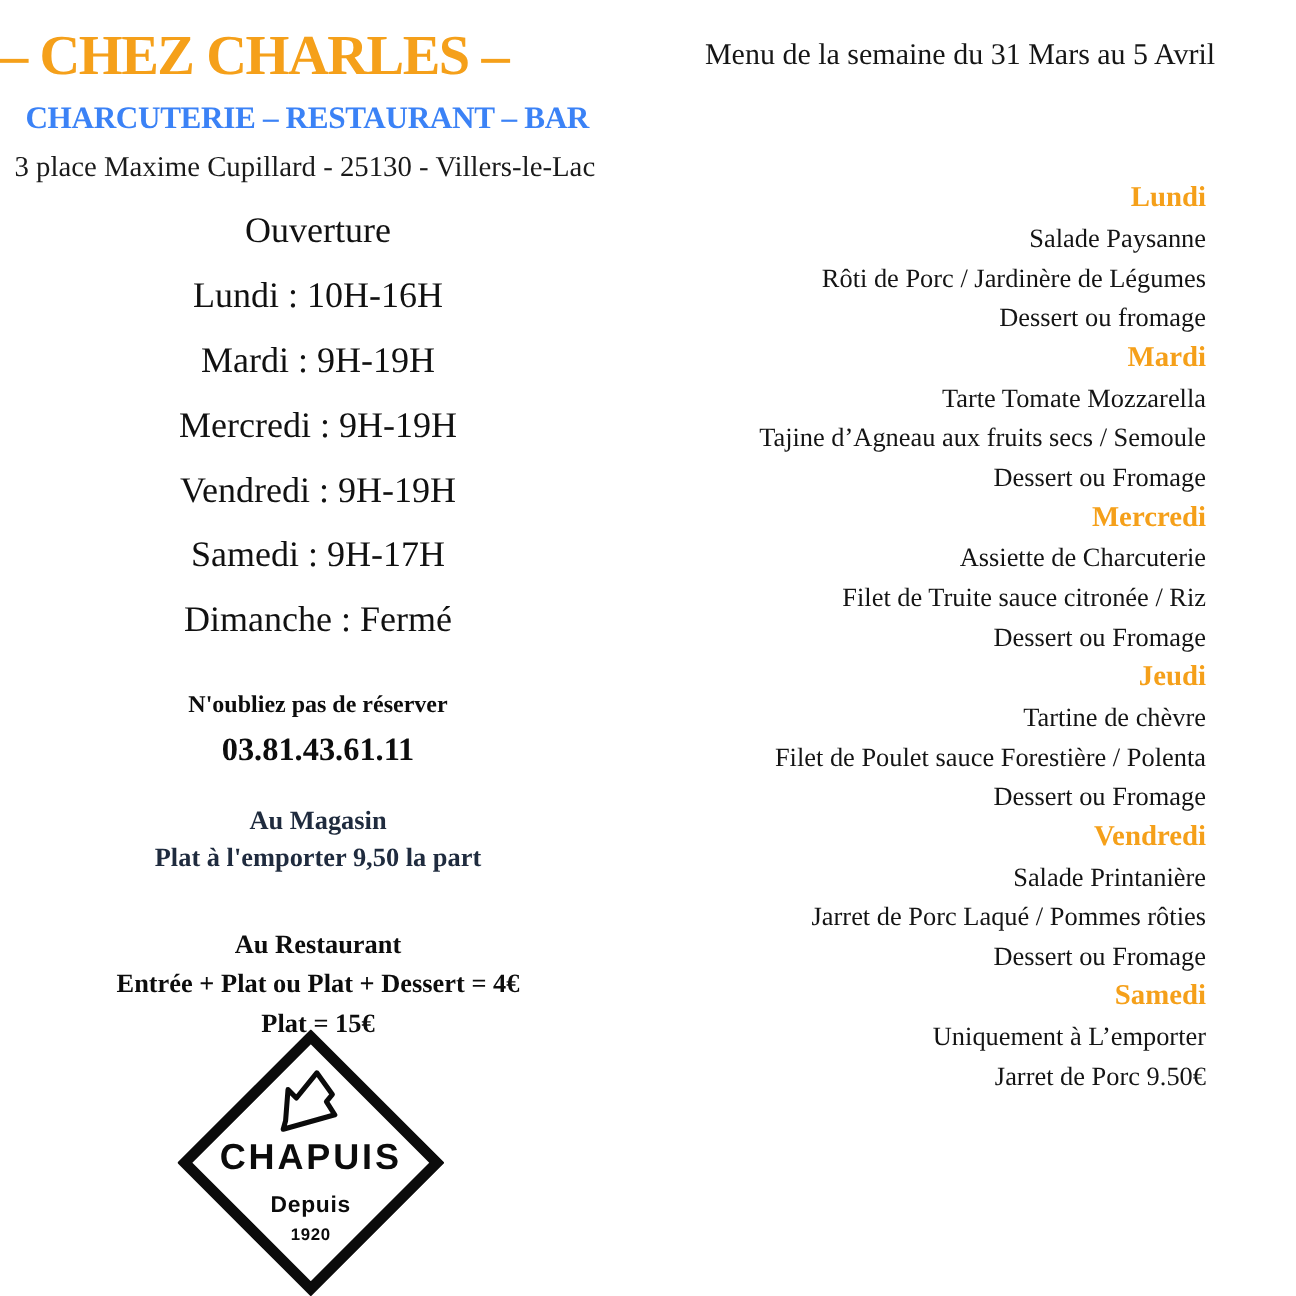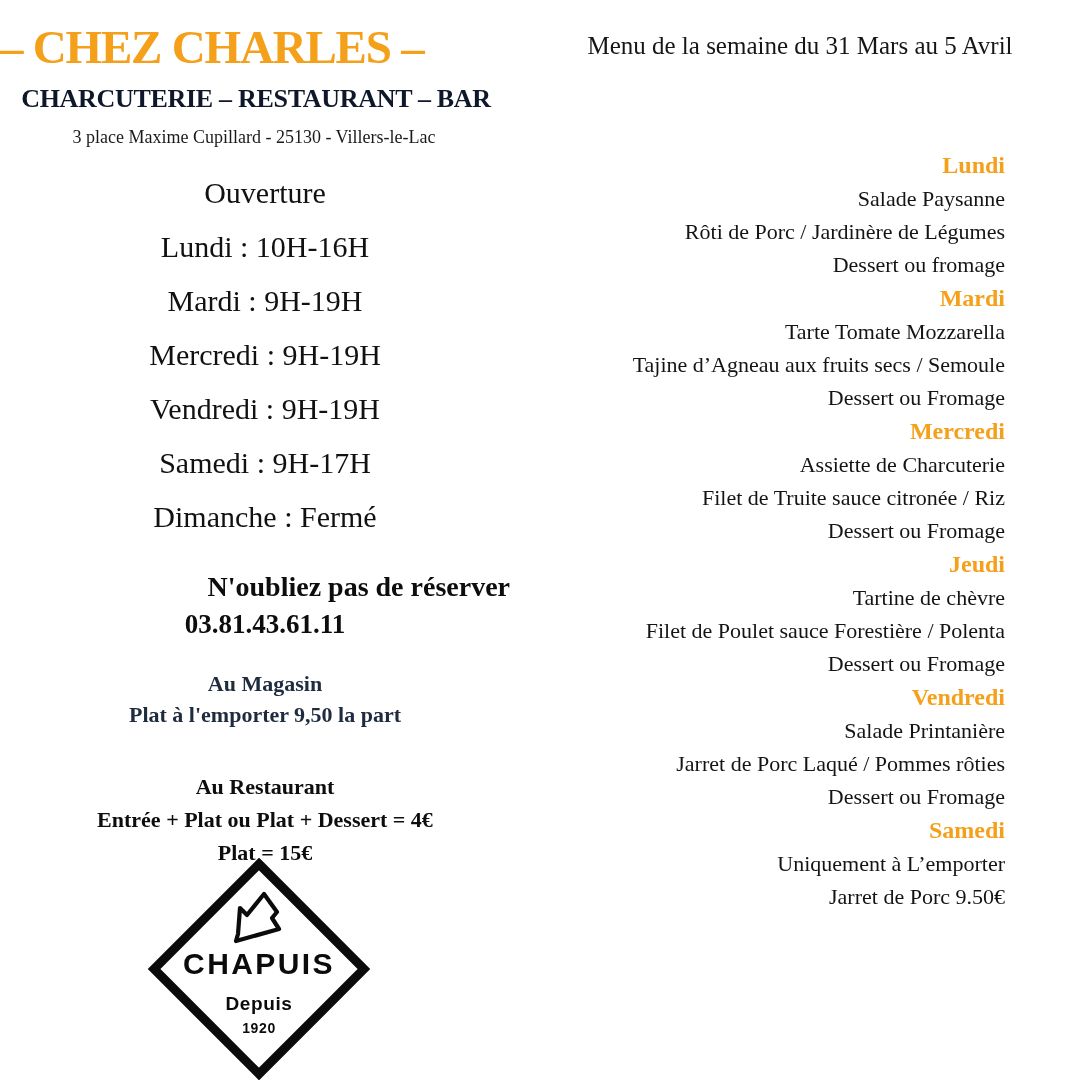--- a/index.html
+++ b/index.html
@@ -40,30 +40,30 @@
   }
   .brand-sub {
     position: absolute;
     left: 0;
     top: 84px;
     width: 512px;
     text-align: center;
     font-size: 26px;
     font-weight: bold;
     letter-spacing: -0.3px;
-    color: #0f172a;
+    color: #3b82f6;
     white-space: nowrap;
   }
   .brand-address {
     position: absolute;
     left: 0;
     top: 127px;
     width: 508px;
     text-align: center;
-    font-size: 18px;
+    font-size: 24px;
     color: #1a1a1a;
     white-space: nowrap;
   }
   .menu-week-title {
     position: absolute;
     left: 520px;
     top: 32px;
     width: 560px;
     text-align: center;
     font-size: 25px;
@@ -89,25 +89,24 @@
     line-height: 42px;
     color: #111;
     white-space: nowrap;
     margin-top: 12px;
   }
 
   .reserve-block {
     margin-top: 30px;
   }
   .reserve-title {
-    font-size: 28px;
+    font-size: 20px;
     font-weight: bold;
     line-height: 38px;
     color: #0d0d0d;
-    text-align: right;
   }
   .reserve-phone {
     font-size: 27px;
     font-weight: bold;
     line-height: 36px;
     color: #0d0d0d;
   }
 
   .shop-block {
     margin-top: 26px;

